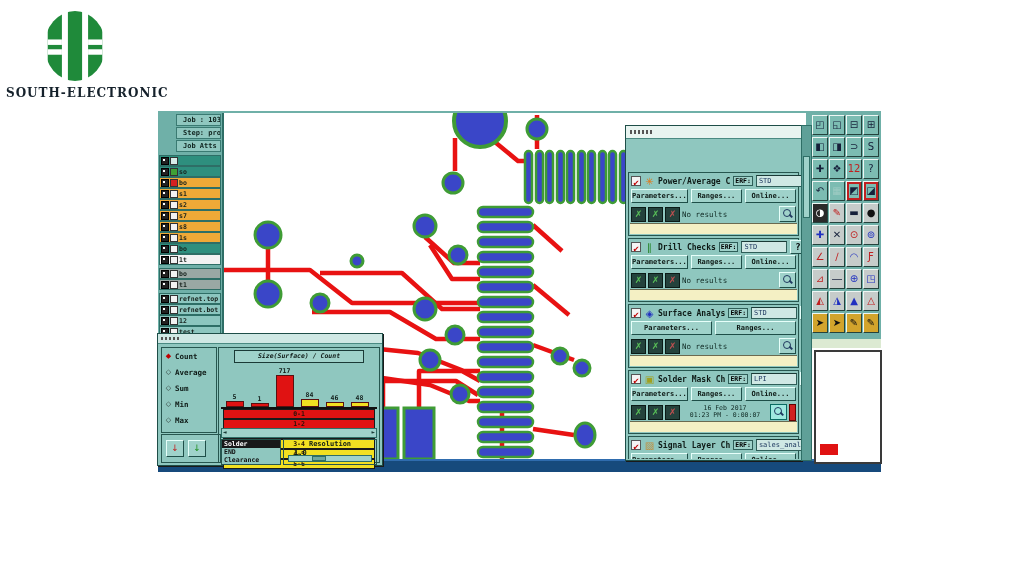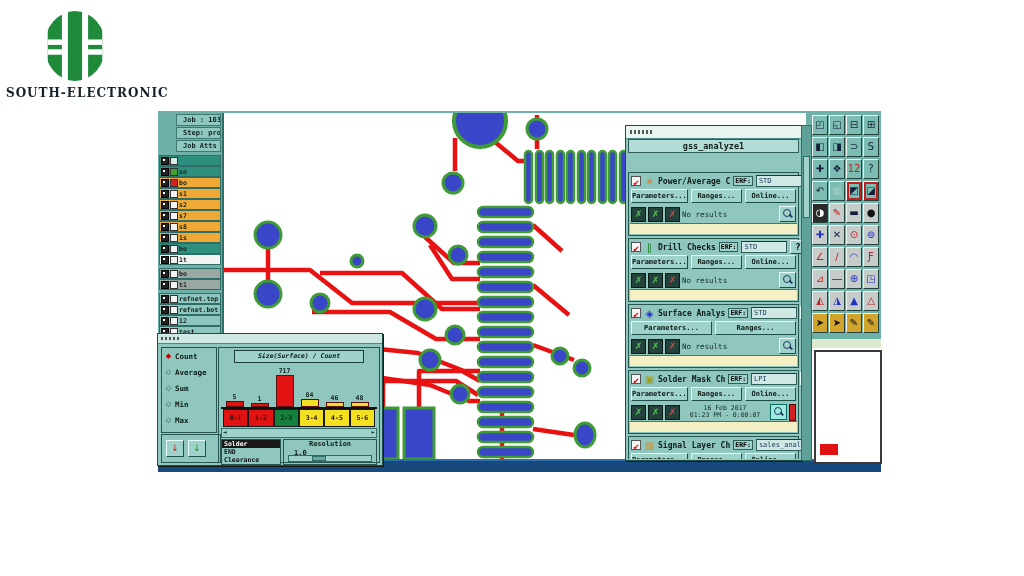--- a/index.html
+++ b/index.html
@@ -108,21 +108,21 @@
   .expb{width:16px;height:15px;background:#9fd2ca;border:1px solid;border-color:#e6fffa #1e4e48 #1e4e48 #e6fffa;
         font-size:9px;line-height:14px;text-align:center;font-family:"DejaVu Sans",sans-serif;}
   #histmain{position:absolute;left:60px;top:13px;width:160px;height:114px;border:1px solid #26564f;}
   #hist-title{margin:2px auto 0 auto;width:128px;height:11px;line-height:11px;background:#9fd2ca;
      border:1px solid #1a3a36;text-align:center;font-size:6.5px;font-weight:bold;font-style:italic;color:#101c18;}
   #bars{display:flex;align-items:flex-end;height:44px;padding:0 3px;}
   .bin{width:25px;display:flex;flex-direction:column;align-items:center;justify-content:flex-end;}
   .bcount{font-size:6.5px;font-weight:bold;color:#101c18;line-height:7px;}
   .bbar{width:16px;border:1px solid #5a1010;}
   #baseline{height:2px;background:#101010;margin:0 2px;}
-  #cells{display:flex;margin:0 4px;height:18px;}
+  #cells{display:flex;margin:0 4px;height:18px;flex-direction:column;}
   .bcell{flex:1;border:1px solid #1a1a1a;font-size:6.5px;font-weight:bold;color:#241208;
          display:flex;align-items:center;justify-content:center;}
   #hscroll{height:8px;margin:1px 2px;background:#9fd2ca;border:1px solid #2e6e66;position:relative;
            font-size:6px;line-height:6px;color:#1a3a36;}
   #hscroll .la{position:absolute;left:1px;top:0;}
   #hscroll .ra{position:absolute;right:1px;top:0;}
   #histbottom{display:flex;height:26px;margin:1px 2px;gap:2px;}
   #modes{width:58px;border:1px solid #26564f;background:#8fc7bf;}
   .mode{height:8px;line-height:8px;font-size:6.5px;font-weight:bold;padding-left:2px;white-space:nowrap;}
   #resbox{flex:1;border:1px solid #26564f;position:relative;}
@@ -345,21 +345,20 @@
           <span class="lchip" style="background: rgb(242, 242, 242);"></span>
           <span class="lname">tp</span>
         </div>
         </div>
     </div>
 
     <div id="navybar"></div>
 
     <div id="apanel">
       <div id="apanel-titlebar"></div>
-      <div id="apanel-apptitle">gss_analyze1</div>
       <div id="sections">
 
         <div class="sec">
           <div class="sec-h">
             <span class="chk"><span class="ck">✔</span></span>
             <span class="sec-ico" style="color:#e07818;">✳</span>
             <span class="sec-name">Power/Average C</span>
             <span class="erf-l">ERF:</span>
             <span class="erf-v">STD</span>
             <span class="helpb">?</span>

